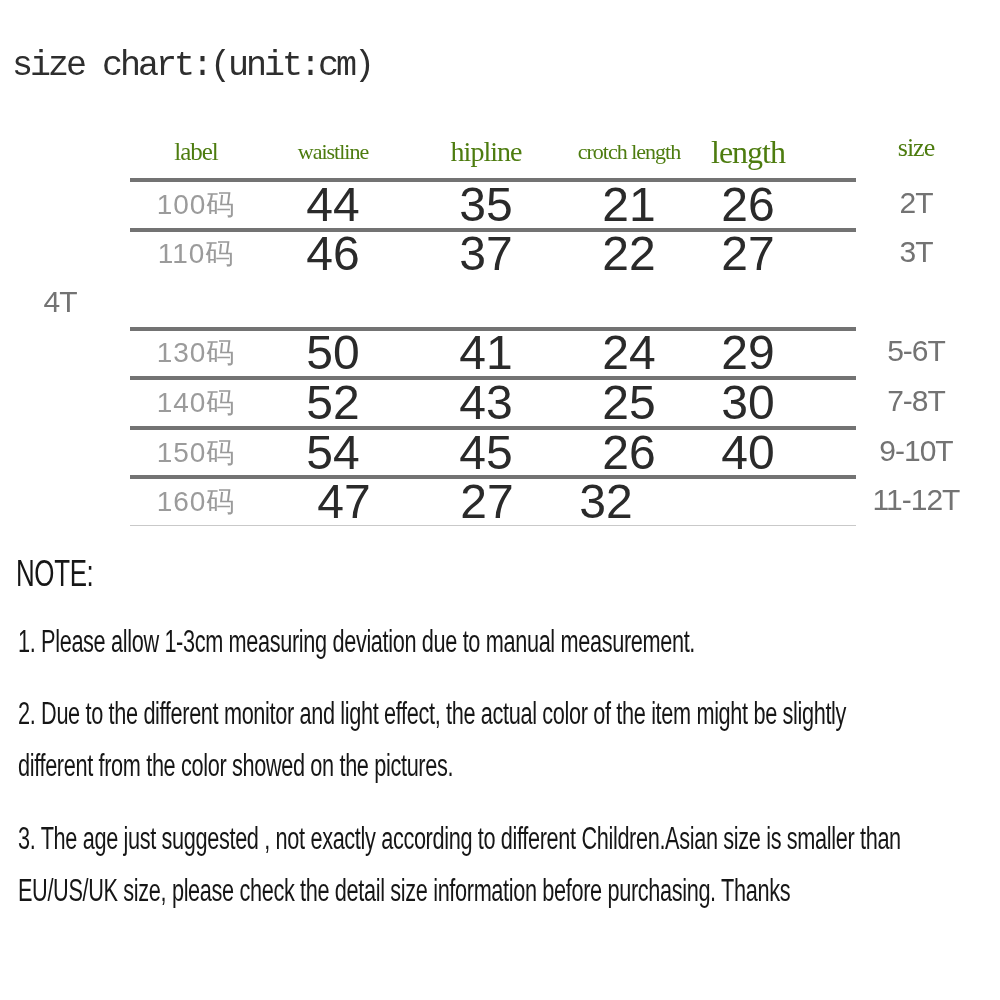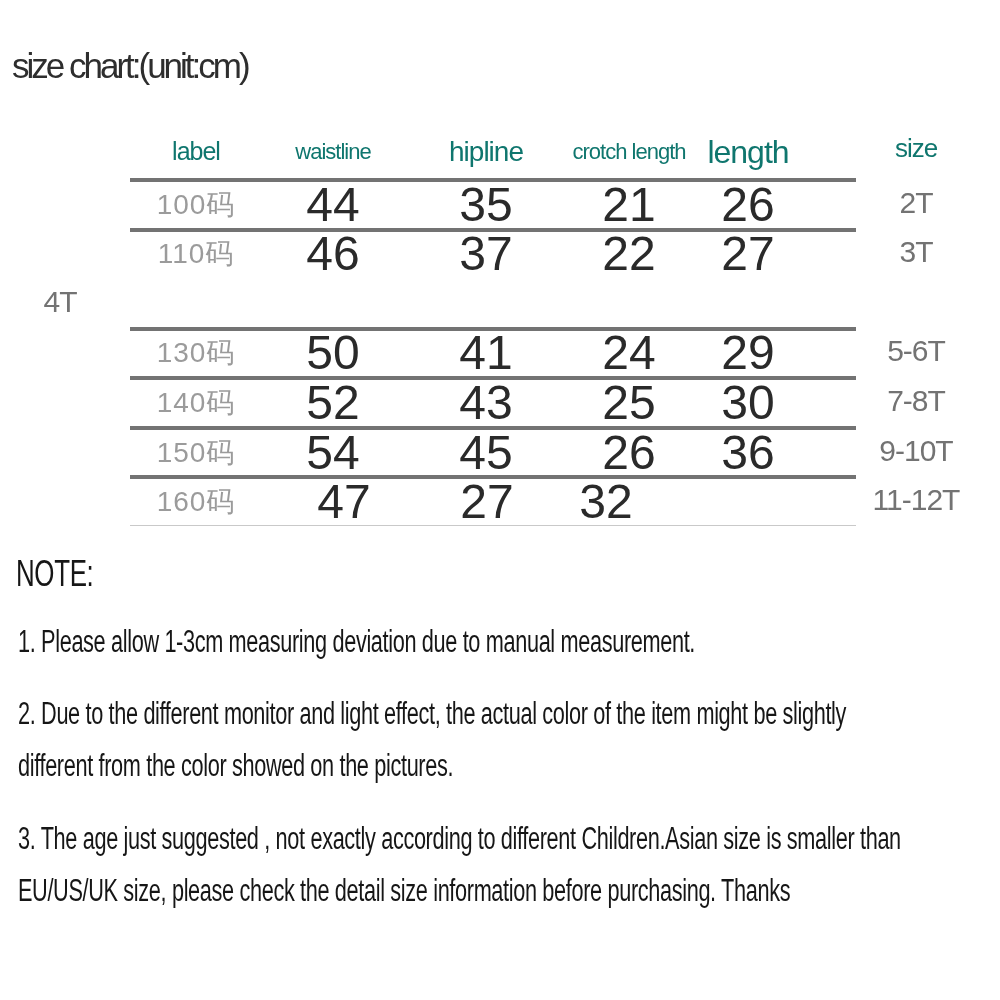--- a/index.html
+++ b/index.html
@@ -9,21 +9,21 @@
     position: relative;
     overflow: hidden;
     font-family: "Liberation Sans", sans-serif;
     color: #222;
   }
 
   
   .page-title {
     position: absolute;
     left: 12px; top: 46px;
-    font-family: Liberation Sans, sans-serif;
+    font-family: Liberation Mono, monospace;
     font-size: 35px;
     letter-spacing: -3px;
     color: #2e2e2e;
     white-space: nowrap;
   }
 
   
   .size-table { position: absolute; left: 0; top: 125px; width: 1000px; }
   .trow { display: flex; align-items: center; }
   .trow.head { height: 53px; }
@@ -40,22 +40,22 @@
 
   .cell { text-align: center; line-height: 1; }
   .c-label  { width: 132px; }
   .c-waist  { width: 142px; }
   .c-hip    { width: 164px; }
   .c-crotch { width: 122px; }
   .c-length { width: 116px; }
   .c-size   { width: 120px; }
 
   .th {
-    font-family: Liberation Sans, sans-serif;
-    color: #0f766e;
+    font-family: Liberation Serif, serif;
+    color: #4d7c0f;
     white-space: nowrap;
     letter-spacing: -1px;
   }
   .h-label  { font-size: 25px; }
   .h-waist  { font-size: 22px; }
   .h-hip    { font-size: 28px; }
   .h-crotch { font-size: 22px; }
   .h-length { font-size: 32px; }
   .h-size   { font-size: 26px; position: relative; top: -4px; }
 
@@ -155,21 +155,21 @@
     </div>
     <div class="cell c-size size-val">7-8T</div>
   </div>
 
   <div class="trow body-row">
     <div class="lined">
       <div class="cell c-label row-label">150码</div>
       <div class="cell c-waist num">54</div>
       <div class="cell c-hip num">45</div>
       <div class="cell c-crotch num">26</div>
-      <div class="cell c-length num">36</div>
+      <div class="cell c-length num">40</div>
     </div>
     <div class="cell c-size size-val">9-10T</div>
   </div>
 
   <div class="trow body-row">
     <div class="lined">
       <div class="cell c-label row-label">160码</div>
       <div class="cell c-hip num">47</div>
       <div class="cell c-crotch num">27</div>
       <div class="cell c-length num">32</div>

